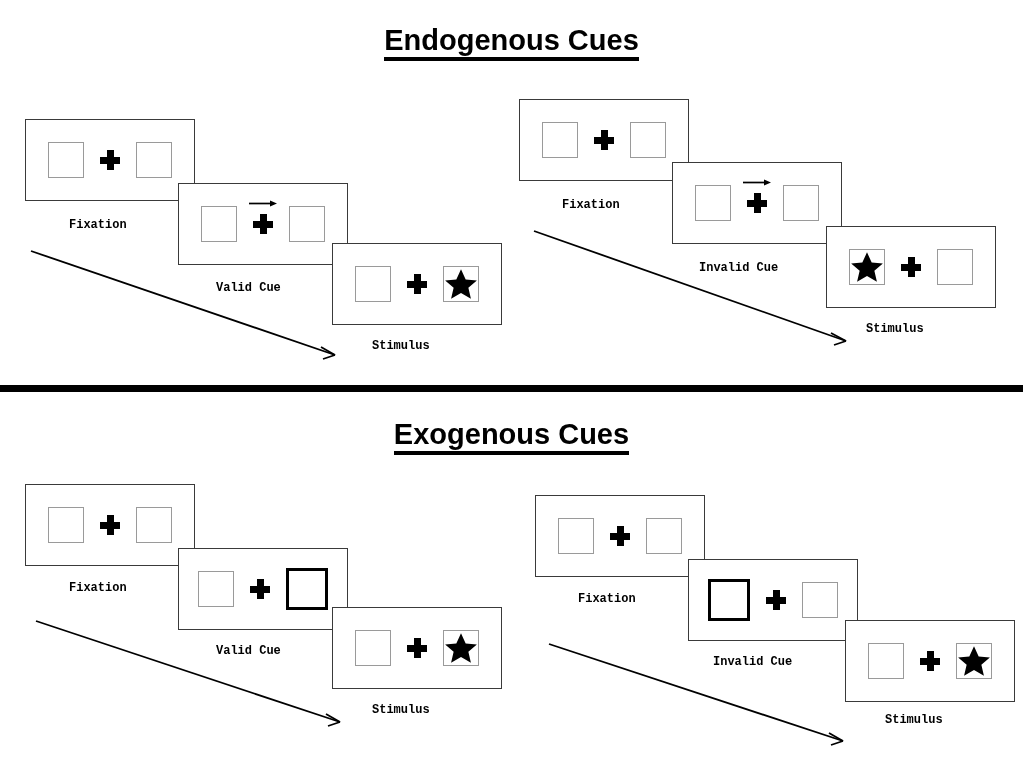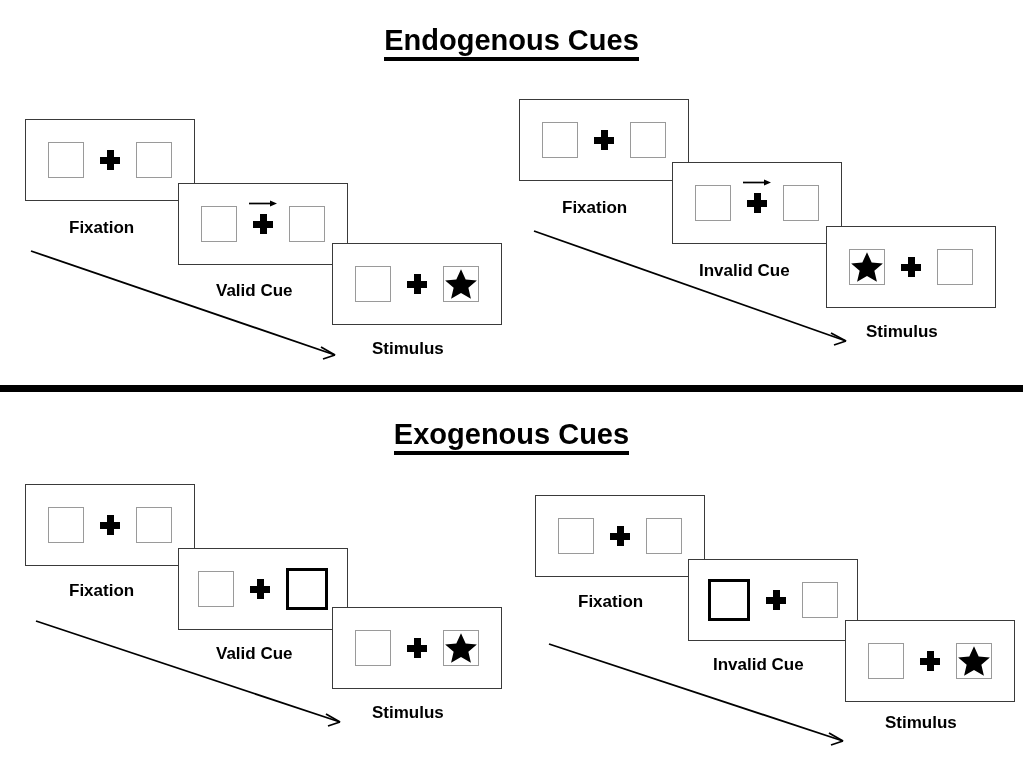--- a/index.html
+++ b/index.html
@@ -119,23 +119,23 @@
     transform: translateX(-50%);
     top: -16px;
     width: 30px;
     height: 11px;
   }
 
   
   .stage-label {
     position: absolute;
     font-weight: bold;
-    font-size: 17px;
+    font-size: 12px;
     white-space: nowrap;
-    font-family: Liberation Sans, sans-serif;
+    font-family: Liberation Mono, monospace;
   }
 
   
   .time-arrow {
     position: absolute;
     overflow: visible;
     pointer-events: none;
   }
 </style>
 </head>

